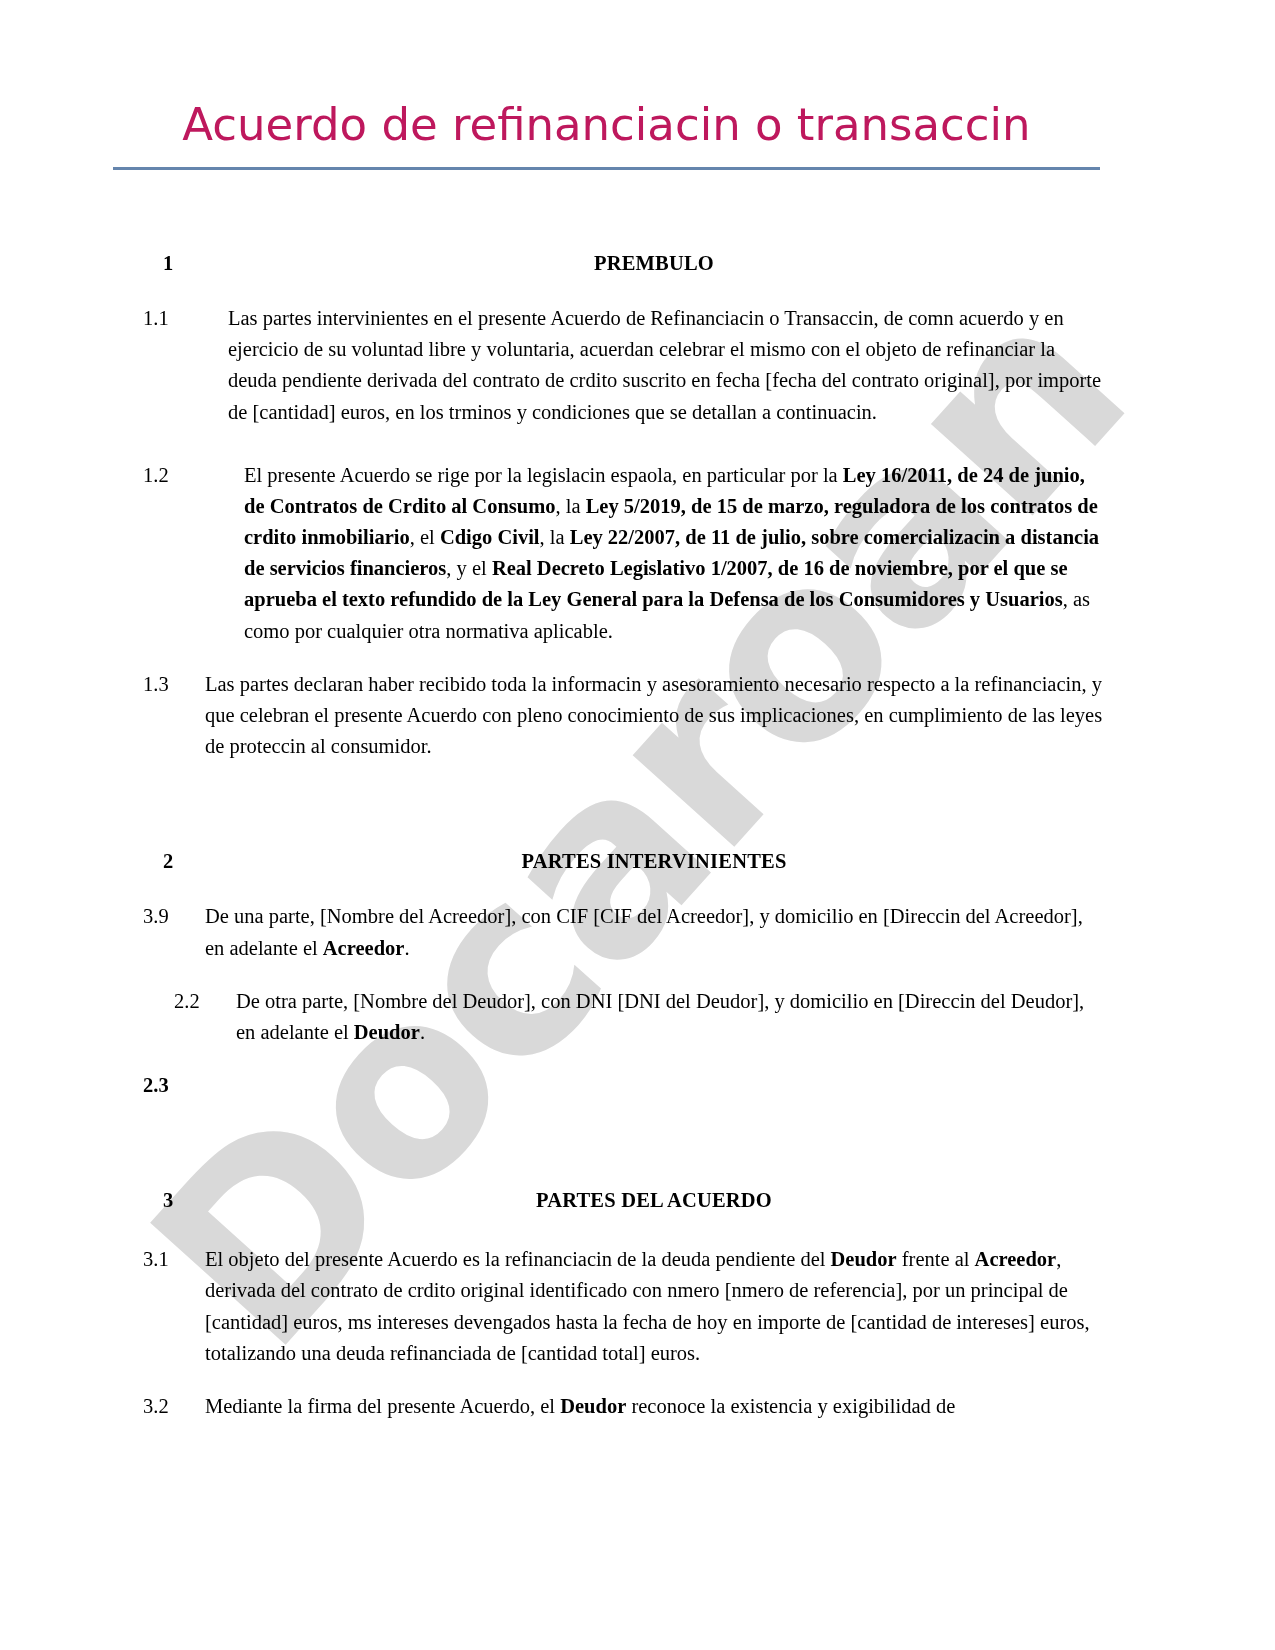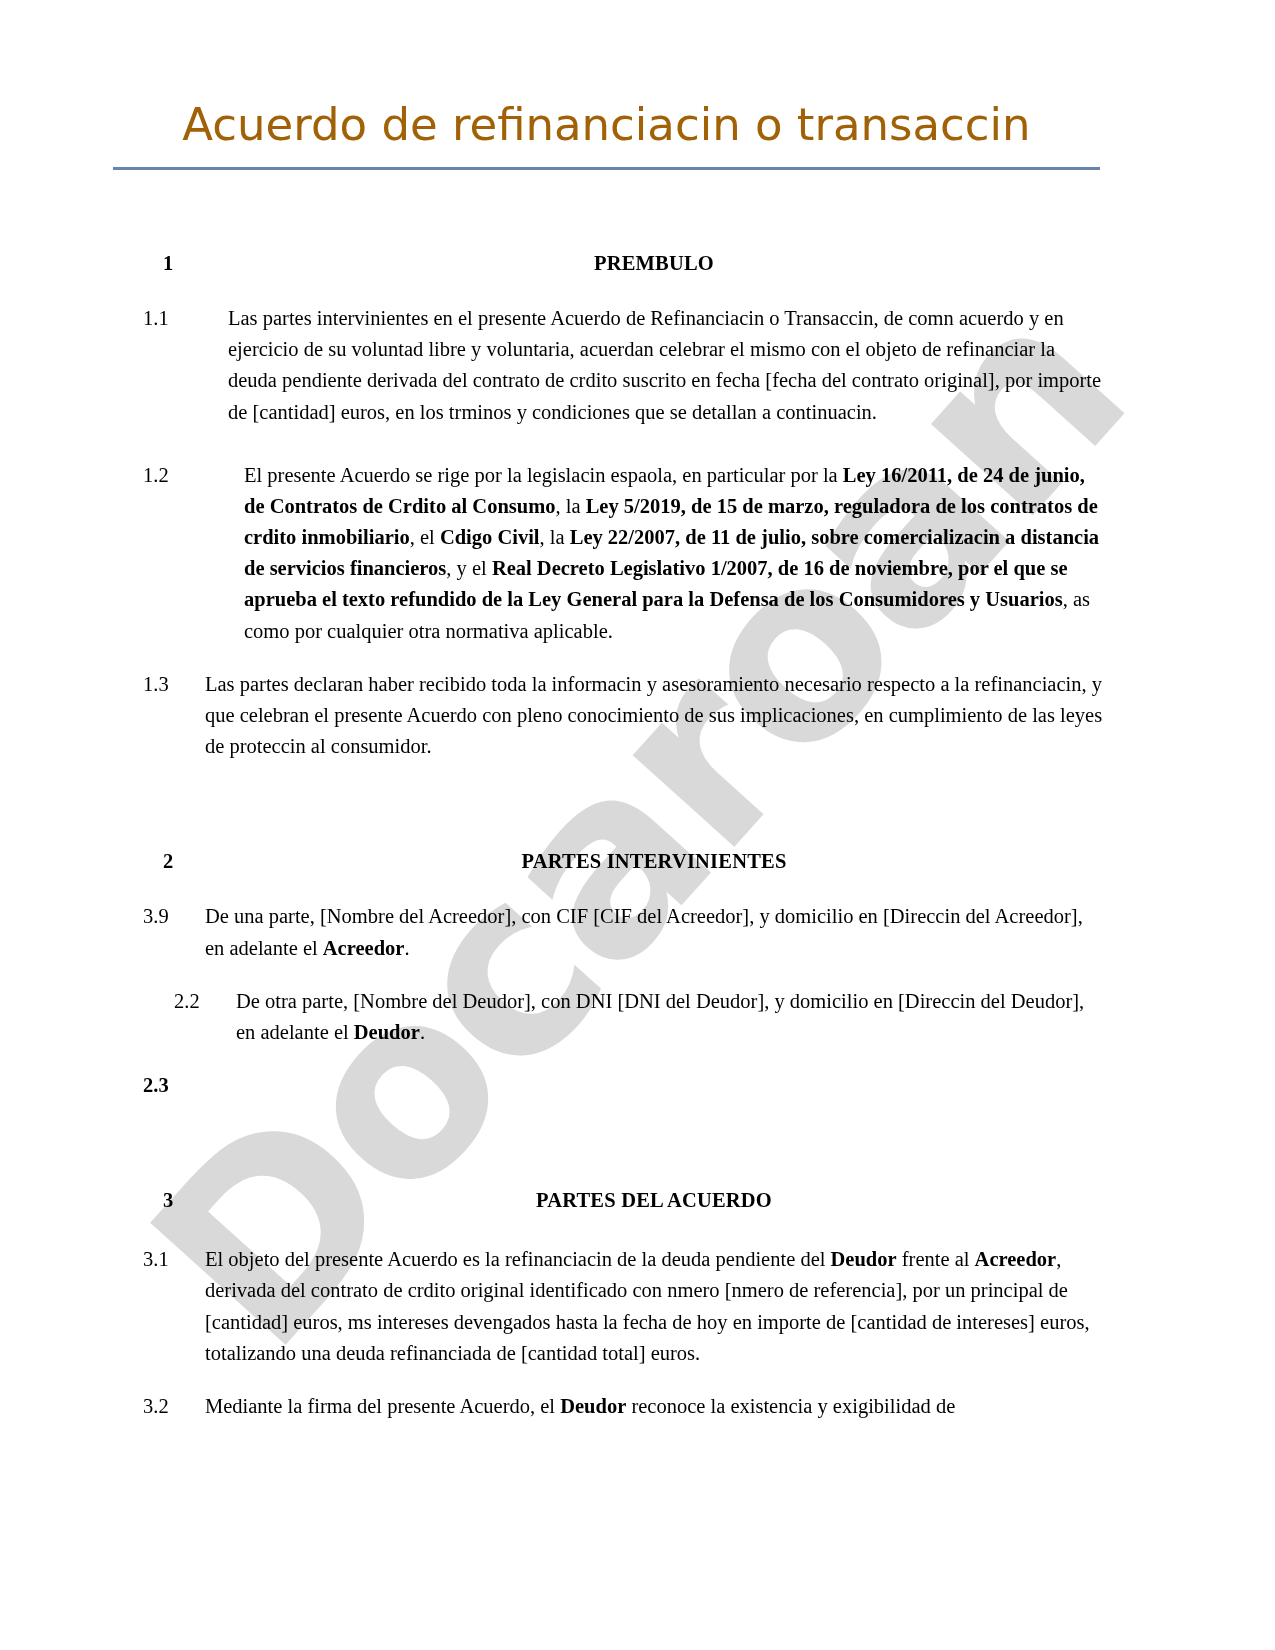--- a/index.html
+++ b/index.html
@@ -54,21 +54,21 @@
     left: 113px;
     top: 98px;
     width: 987px;
     z-index: 2;
   }
   .doc-title {
     font-family: "DejaVu Sans", sans-serif;
     font-weight: 400;
     font-size: 45px;
     line-height: 1.22;
-    color: #a16207;
+    color: #be185d;
     text-align: center;
     margin: 0;
     padding: 0 0 14px 0;
     letter-spacing: 0px;
   }
   .title-rule {
     height: 3px;
     width: 100%;
     background: #6585AD;
   }

